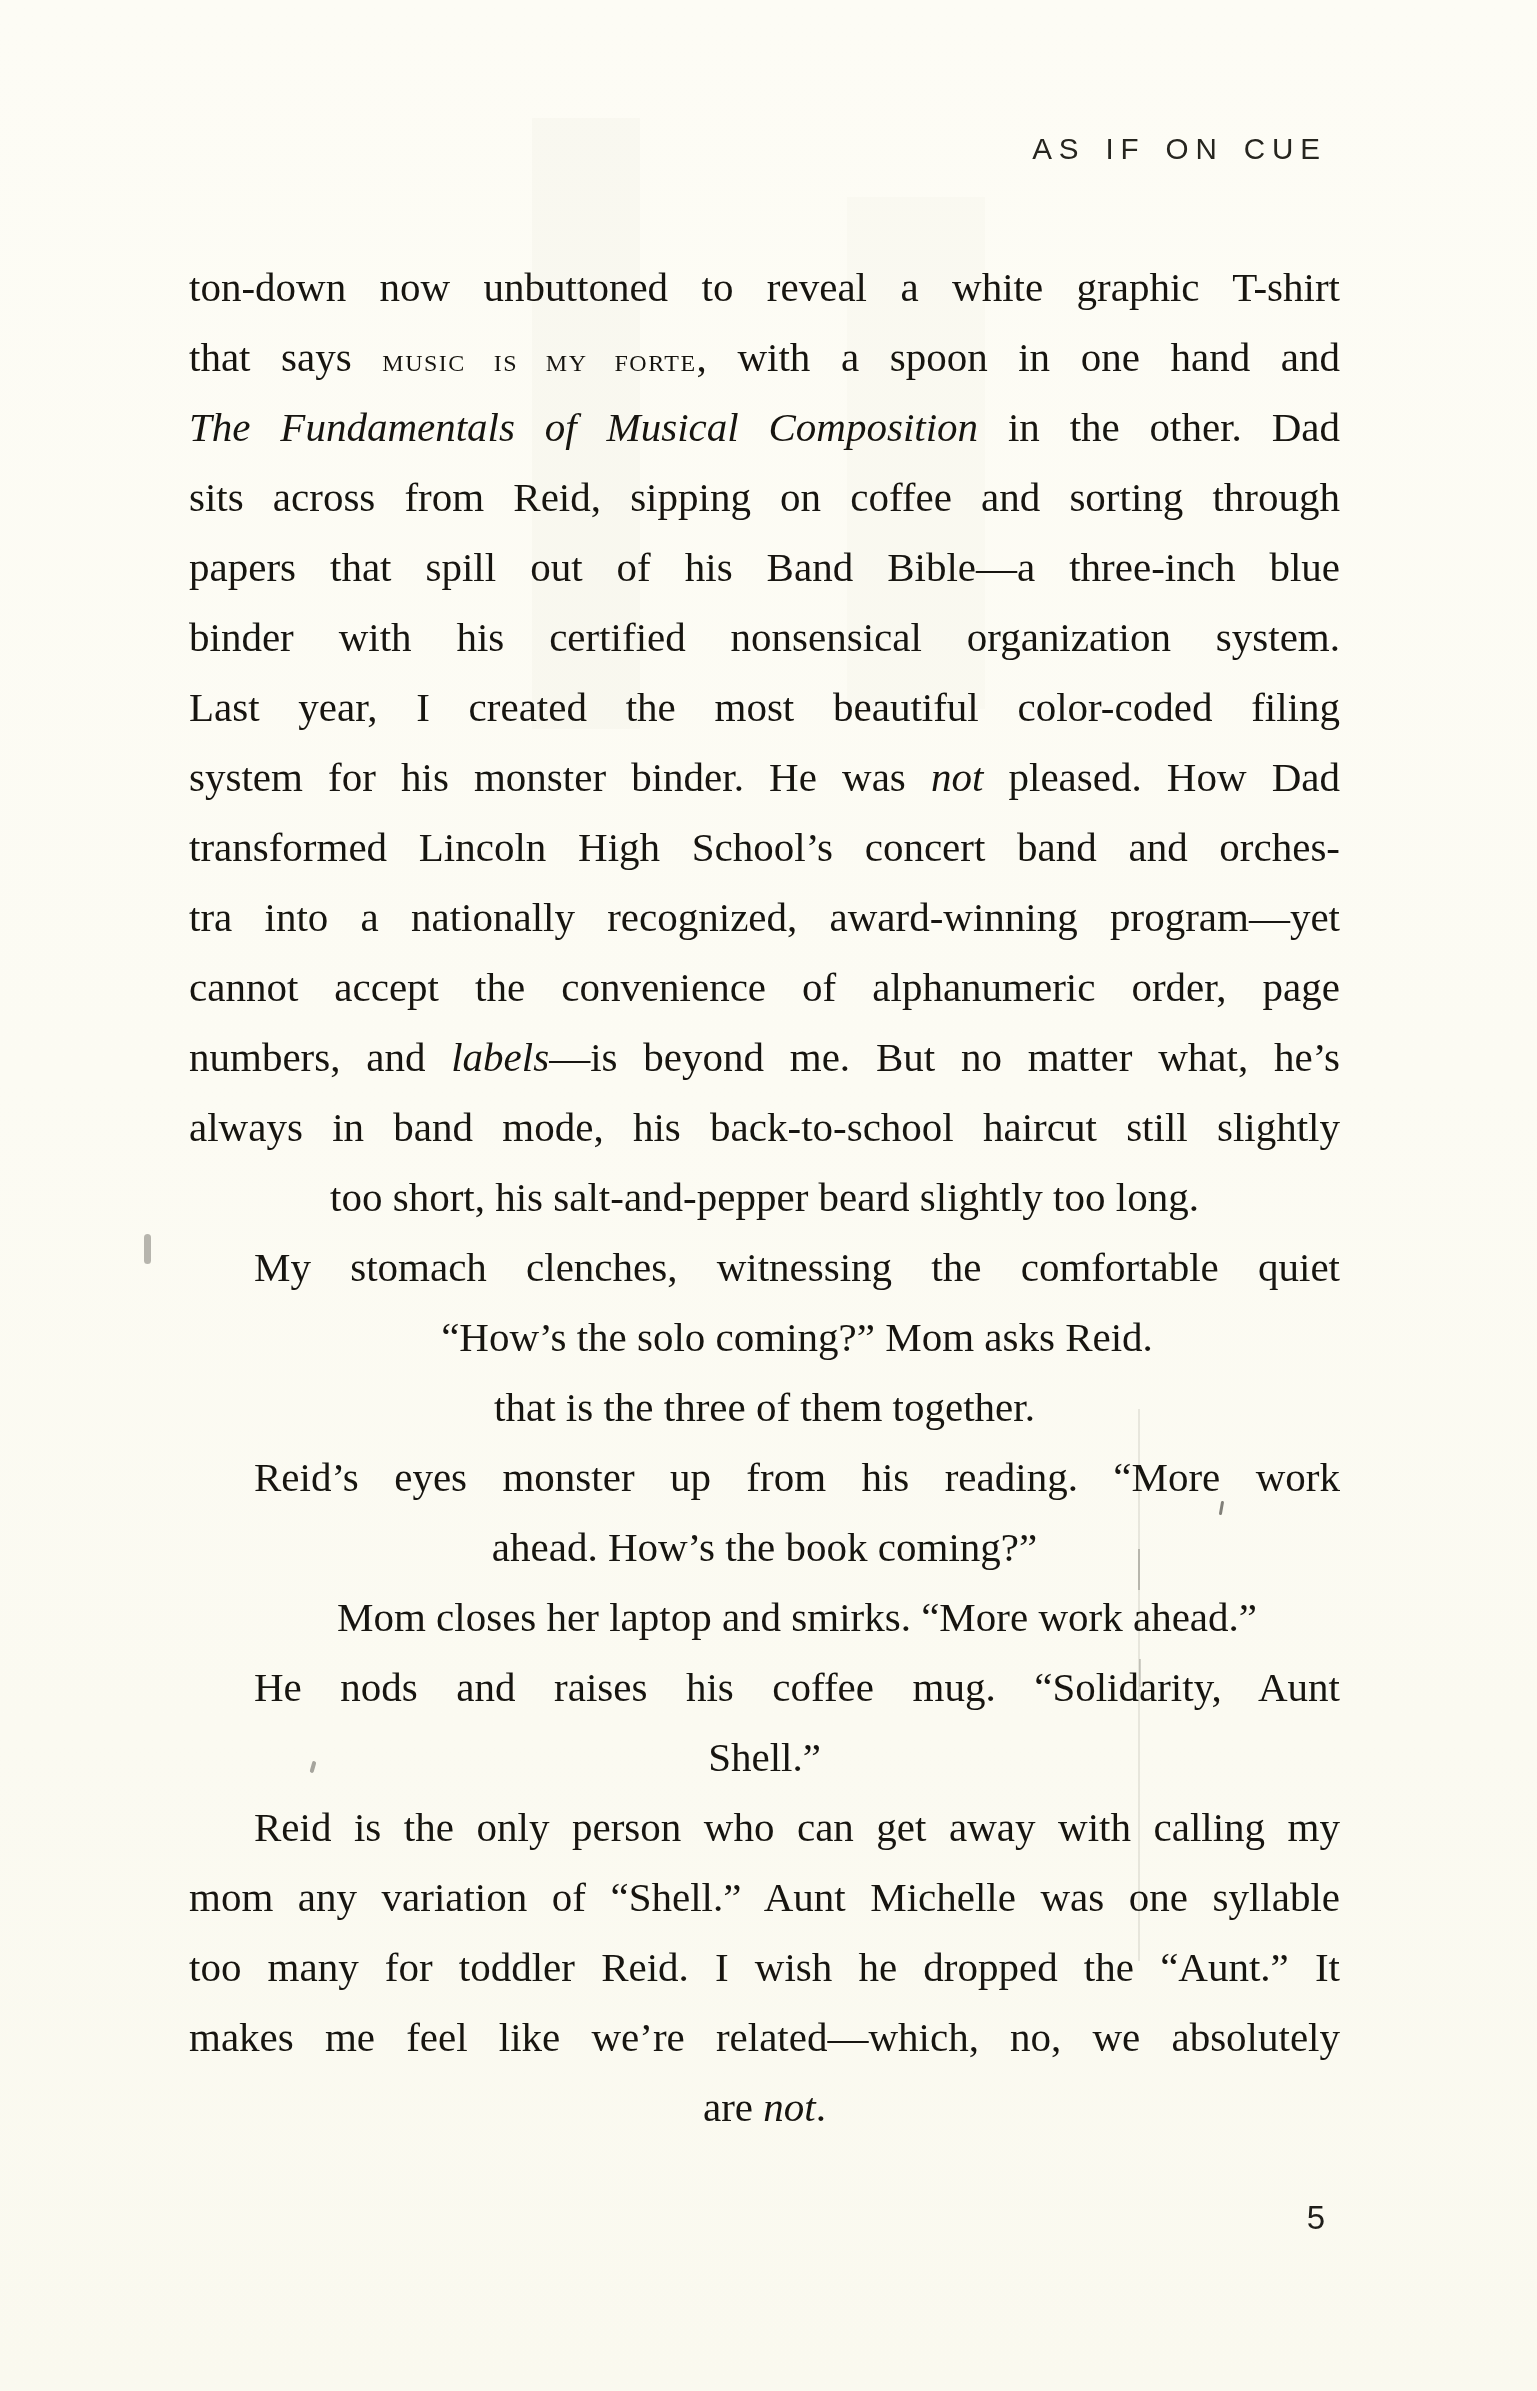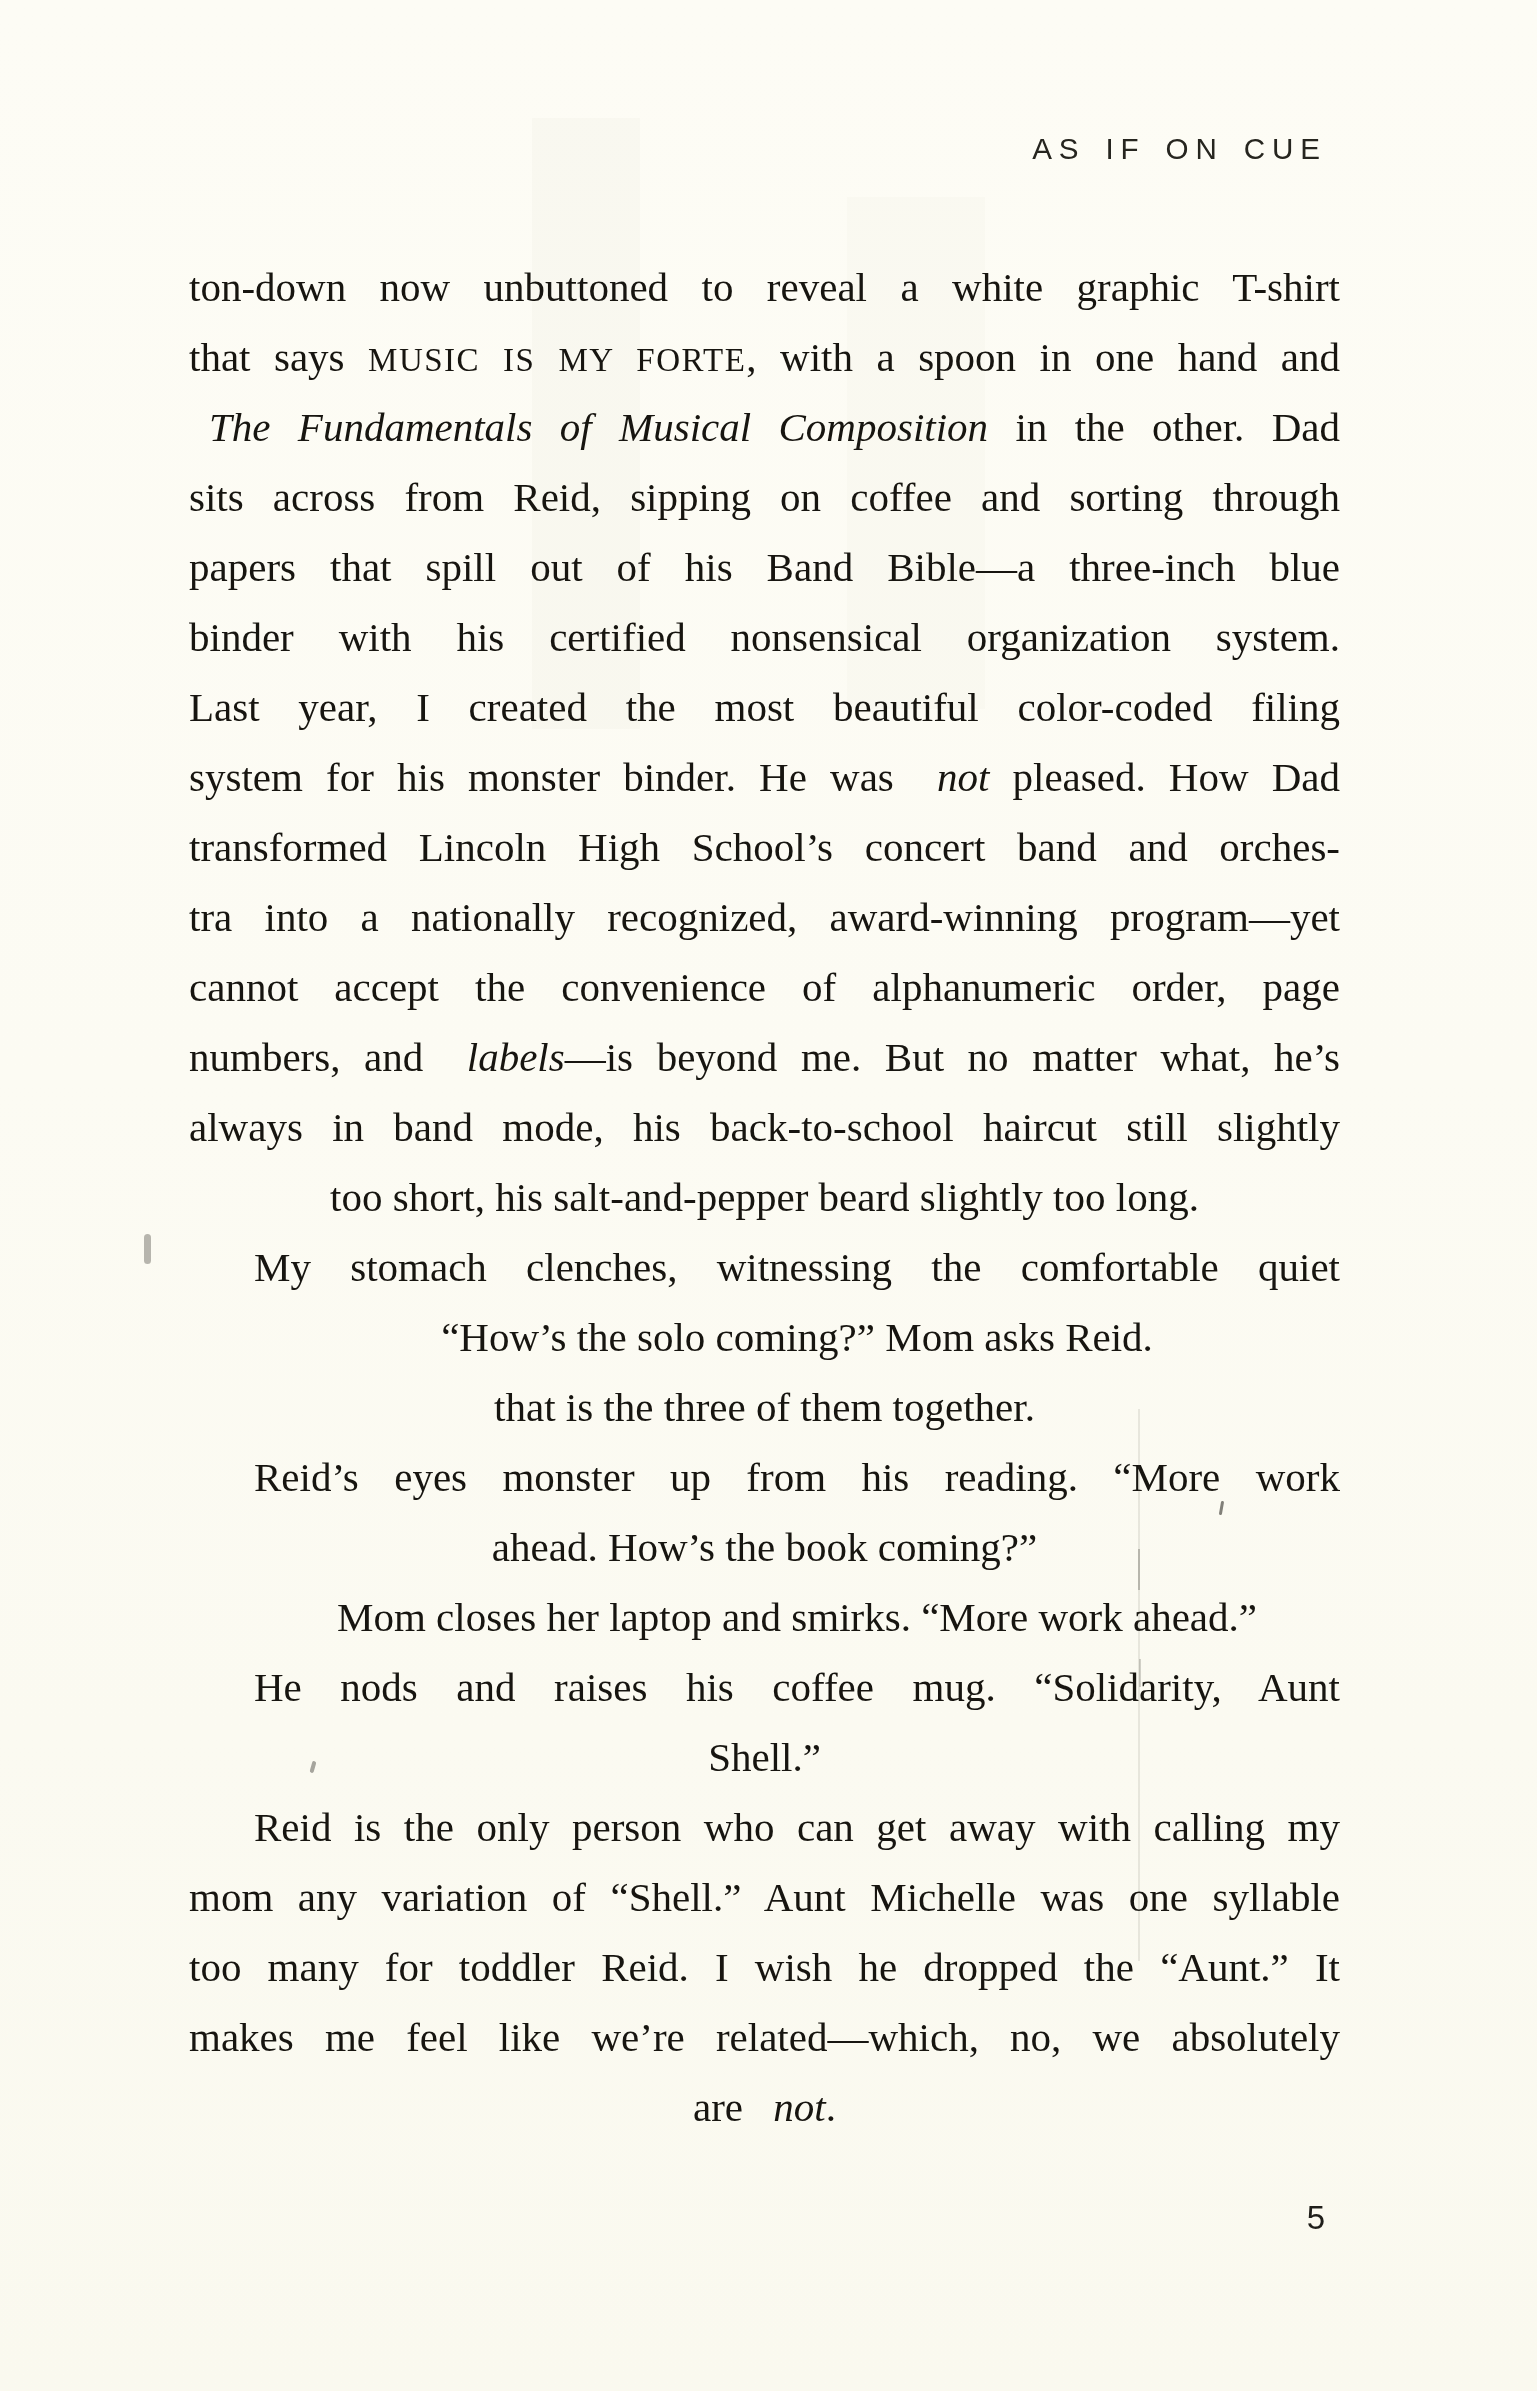--- a/index.html
+++ b/index.html
@@ -40,22 +40,22 @@
     text-align: center;
     overflow: visible;
     white-space: normal;
   }
   .line.justify {
     text-align: justify;
     text-align-last: justify;
     text-justify: inter-word;
   }
   .line.indent { text-indent: 65px; }
-  .it { font-style: italic; margin-left: 20px; }
-  .sc { font-size: 33px; letter-spacing: 1.5px; }
+  .it { font-style: italic; }
+  .sc { font-size: 24px; letter-spacing: 1.5px; }
   
   .page-number {
     position: absolute;
     top: 2199px;
     right: 213px;
     font-family: "Liberation Sans", sans-serif;
     font-size: 33px;
     color: #1f1e1a;
   }
   

